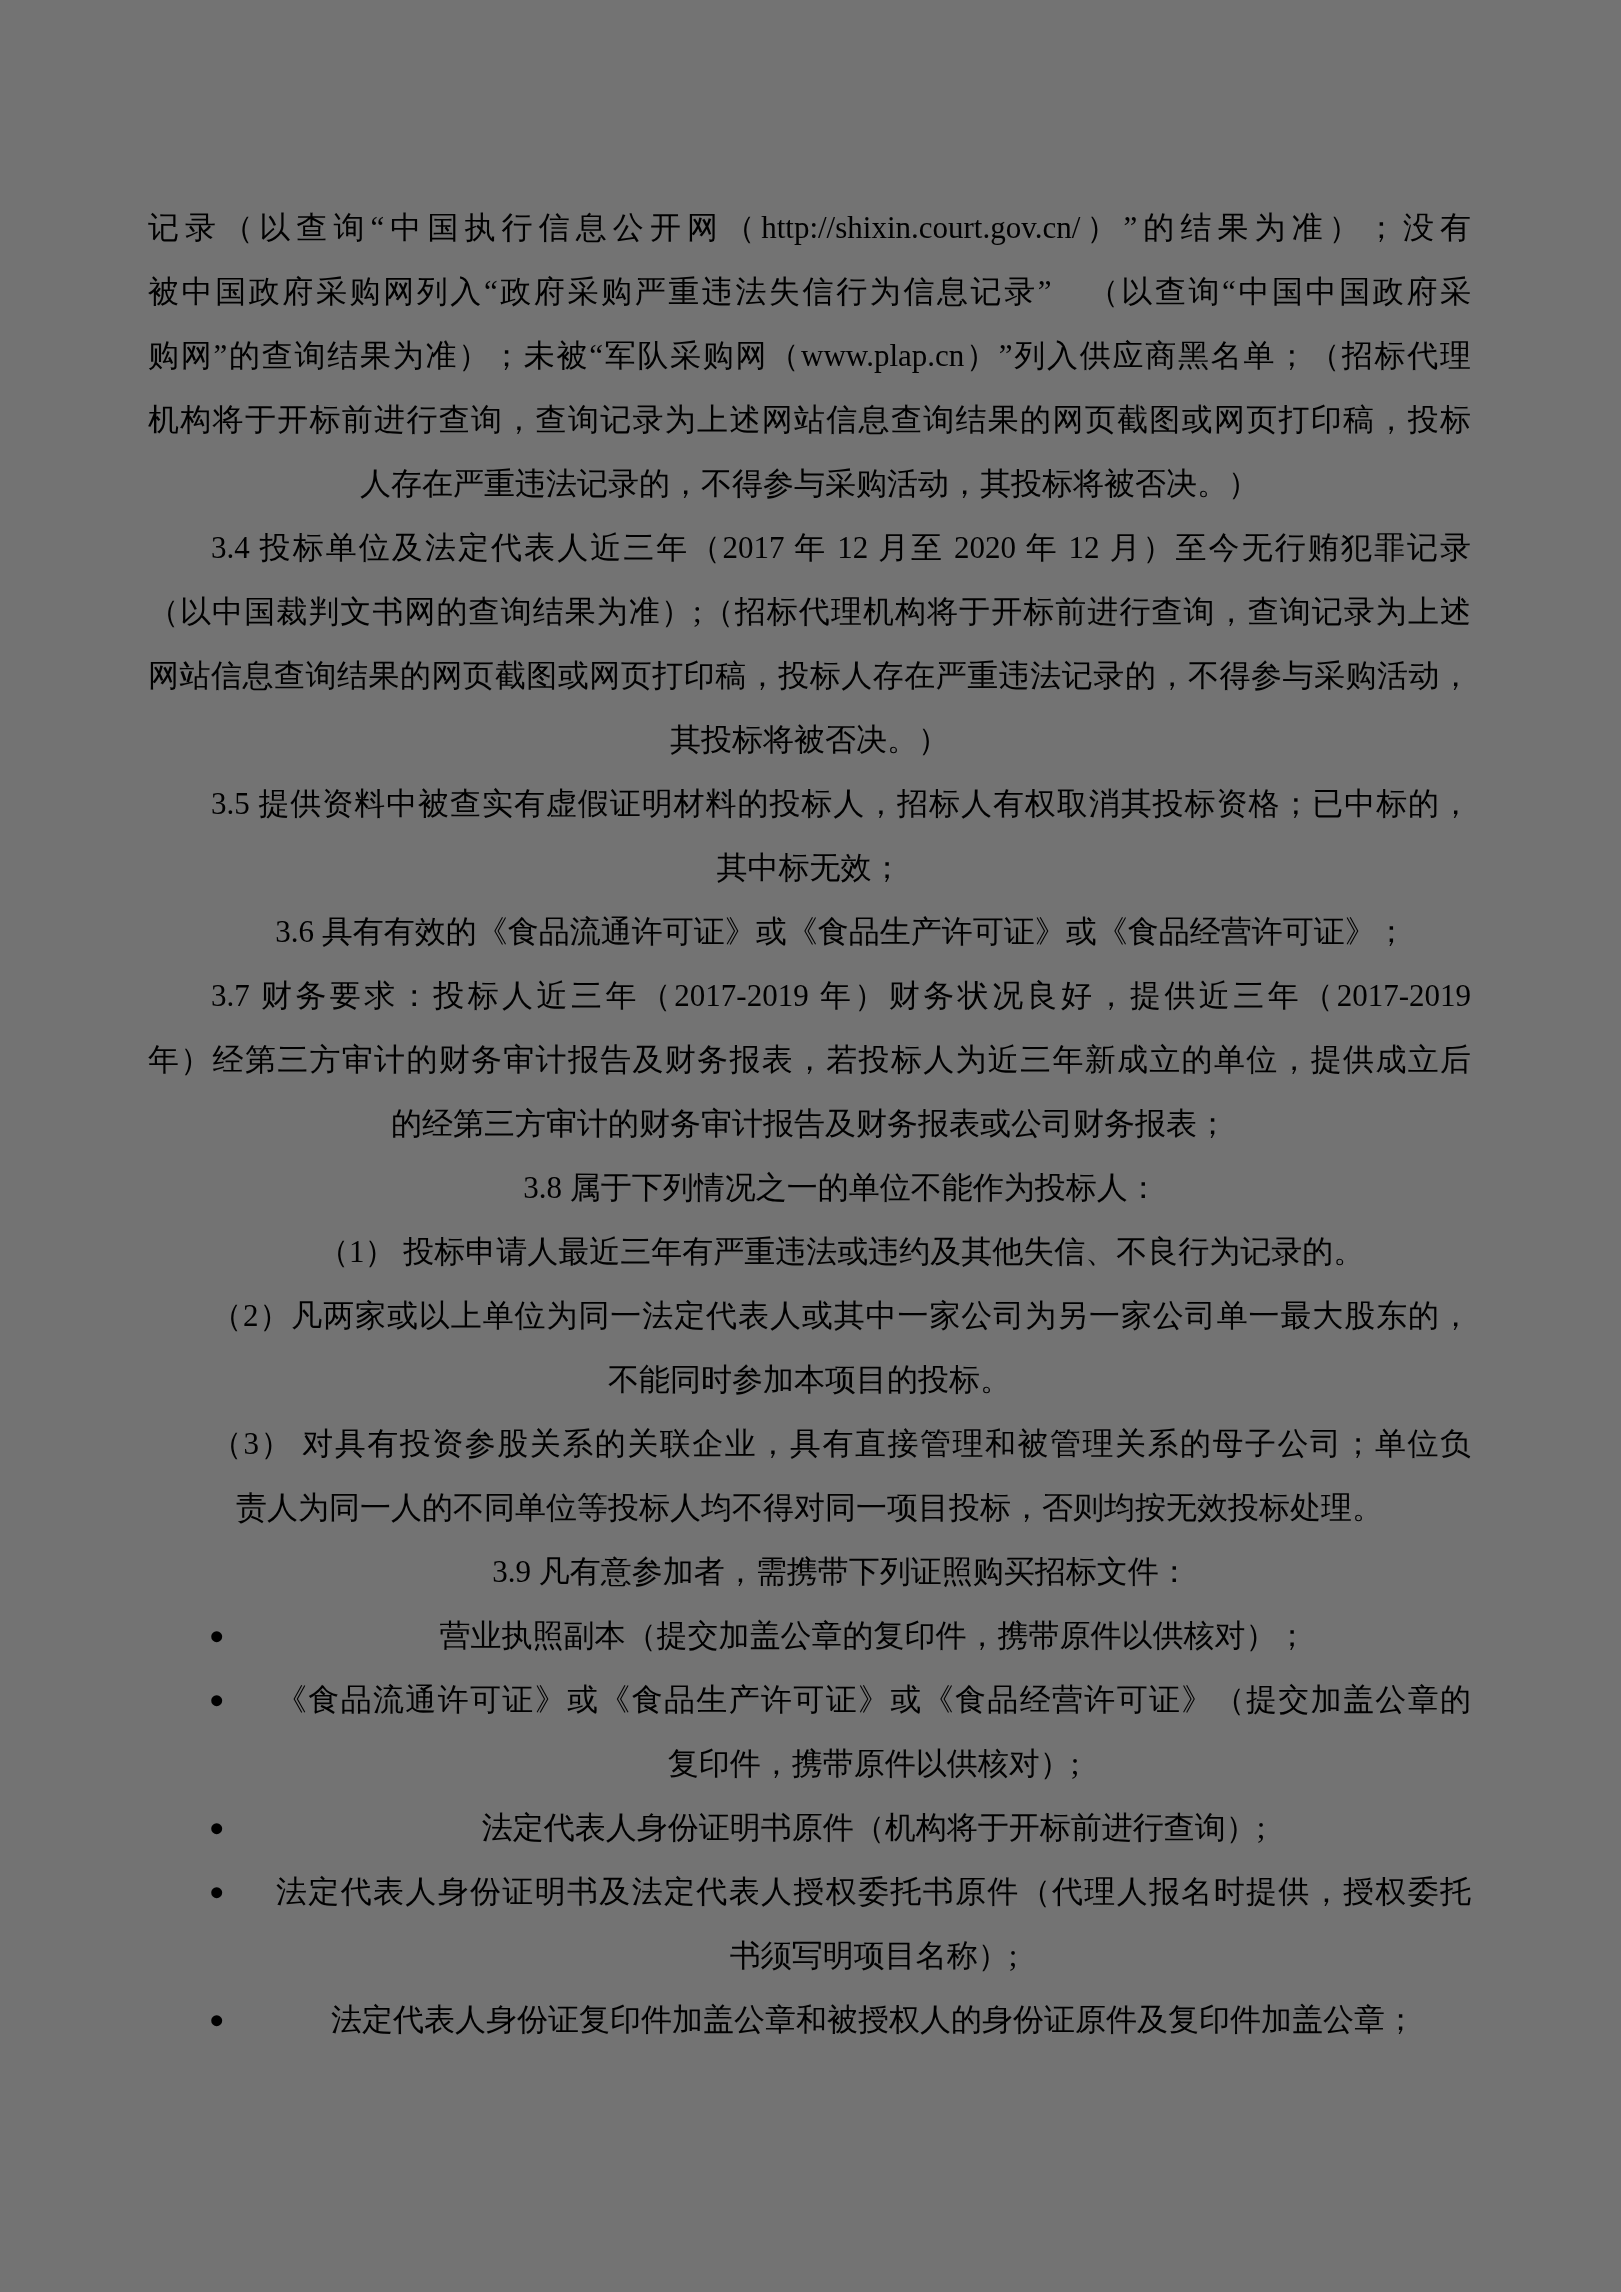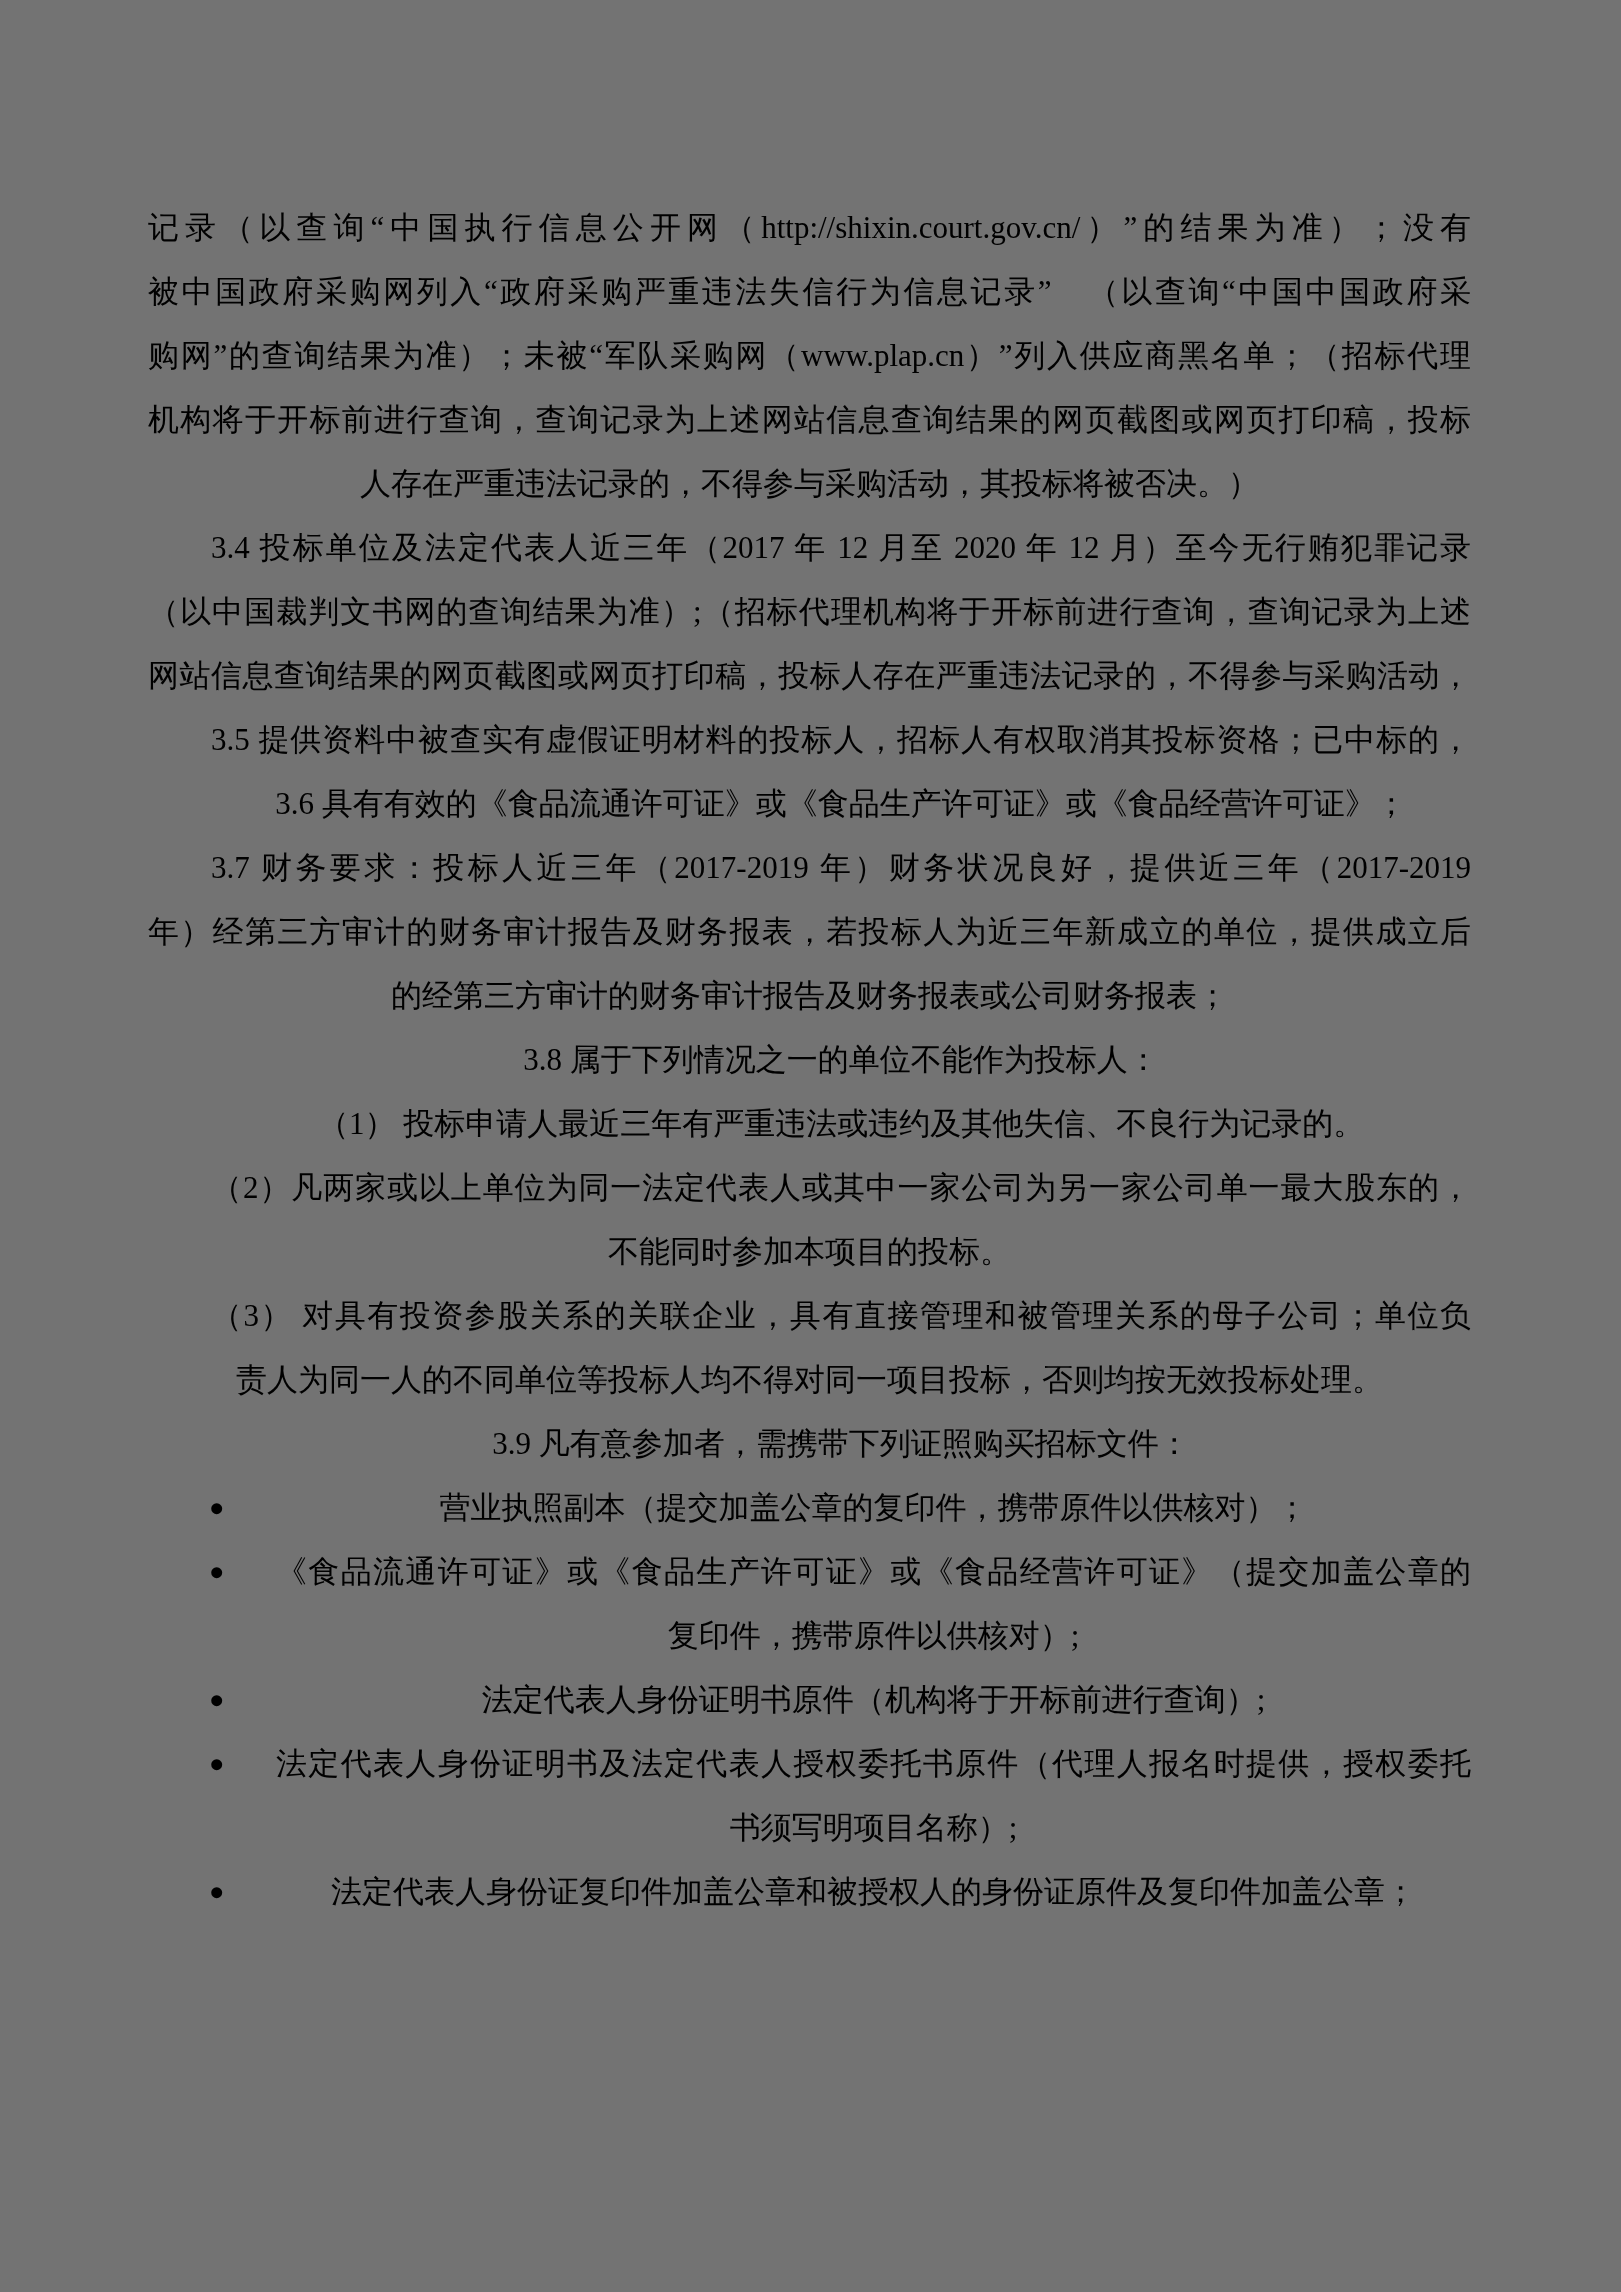--- a/index.html
+++ b/index.html
@@ -57,21 +57,23 @@
 <div class="page">
   <div class="content">
       <div class="line j"><span>记录（以查询“中国执行信息公开网（http://shixin.court.gov.cn/）”的结果为准）；没有</span></div>
       <div class="line j"><span>被中国政府采购网列入“政府采购严重违法失信行为信息记录”　（以查询“中国中国政府采</span></div>
       <div class="line j"><span>购网”的查询结果为准）；未被“军队采购网（www.plap.cn）”列入供应商黑名单；（招标代理</span></div>
       <div class="line j"><span>机构将于开标前进行查询，查询记录为上述网站信息查询结果的网页截图或网页打印稿，投标</span></div>
       <div class="line"><span>人存在严重违法记录的，不得参与采购活动，其投标将被否决。）</span></div>
       <div class="line j ind"><span>3.4 投标单位及法定代表人近三年（2017 年 12 月至 2020 年 12 月）至今无行贿犯罪记录</span></div>
       <div class="line j"><span>（以中国裁判文书网的查询结果为准）;（招标代理机构将于开标前进行查询，查询记录为上述</span></div>
       <div class="line j"><span>网站信息查询结果的网页截图或网页打印稿，投标人存在严重违法记录的，不得参与采购活动，</span></div>
+      <div class="line"><span>其投标将被否决。）</span></div>
       <div class="line j ind"><span>3.5 提供资料中被查实有虚假证明材料的投标人，招标人有权取消其投标资格；已中标的，</span></div>
+      <div class="line"><span>其中标无效；</span></div>
       <div class="line ind"><span>3.6 具有有效的《食品流通许可证》或《食品生产许可证》或《食品经营许可证》；</span></div>
       <div class="line j ind"><span>3.7 财务要求：投标人近三年（2017-2019 年）财务状况良好，提供近三年（2017-2019</span></div>
       <div class="line j"><span>年）经第三方审计的财务审计报告及财务报表，若投标人为近三年新成立的单位，提供成立后</span></div>
       <div class="line"><span>的经第三方审计的财务审计报告及财务报表或公司财务报表；</span></div>
       <div class="line ind"><span>3.8 属于下列情况之一的单位不能作为投标人：</span></div>
       <div class="line ind"><span>（1） 投标申请人最近三年有严重违法或违约及其他失信、不良行为记录的。</span></div>
       <div class="line j ind"><span>（2）凡两家或以上单位为同一法定代表人或其中一家公司为另一家公司单一最大股东的，</span></div>
       <div class="line"><span>不能同时参加本项目的投标。</span></div>
       <div class="line j ind"><span>（3） 对具有投资参股关系的关联企业，具有直接管理和被管理关系的母子公司；单位负</span></div>
       <div class="line"><span>责人为同一人的不同单位等投标人均不得对同一项目投标，否则均按无效投标处理。</span></div>

